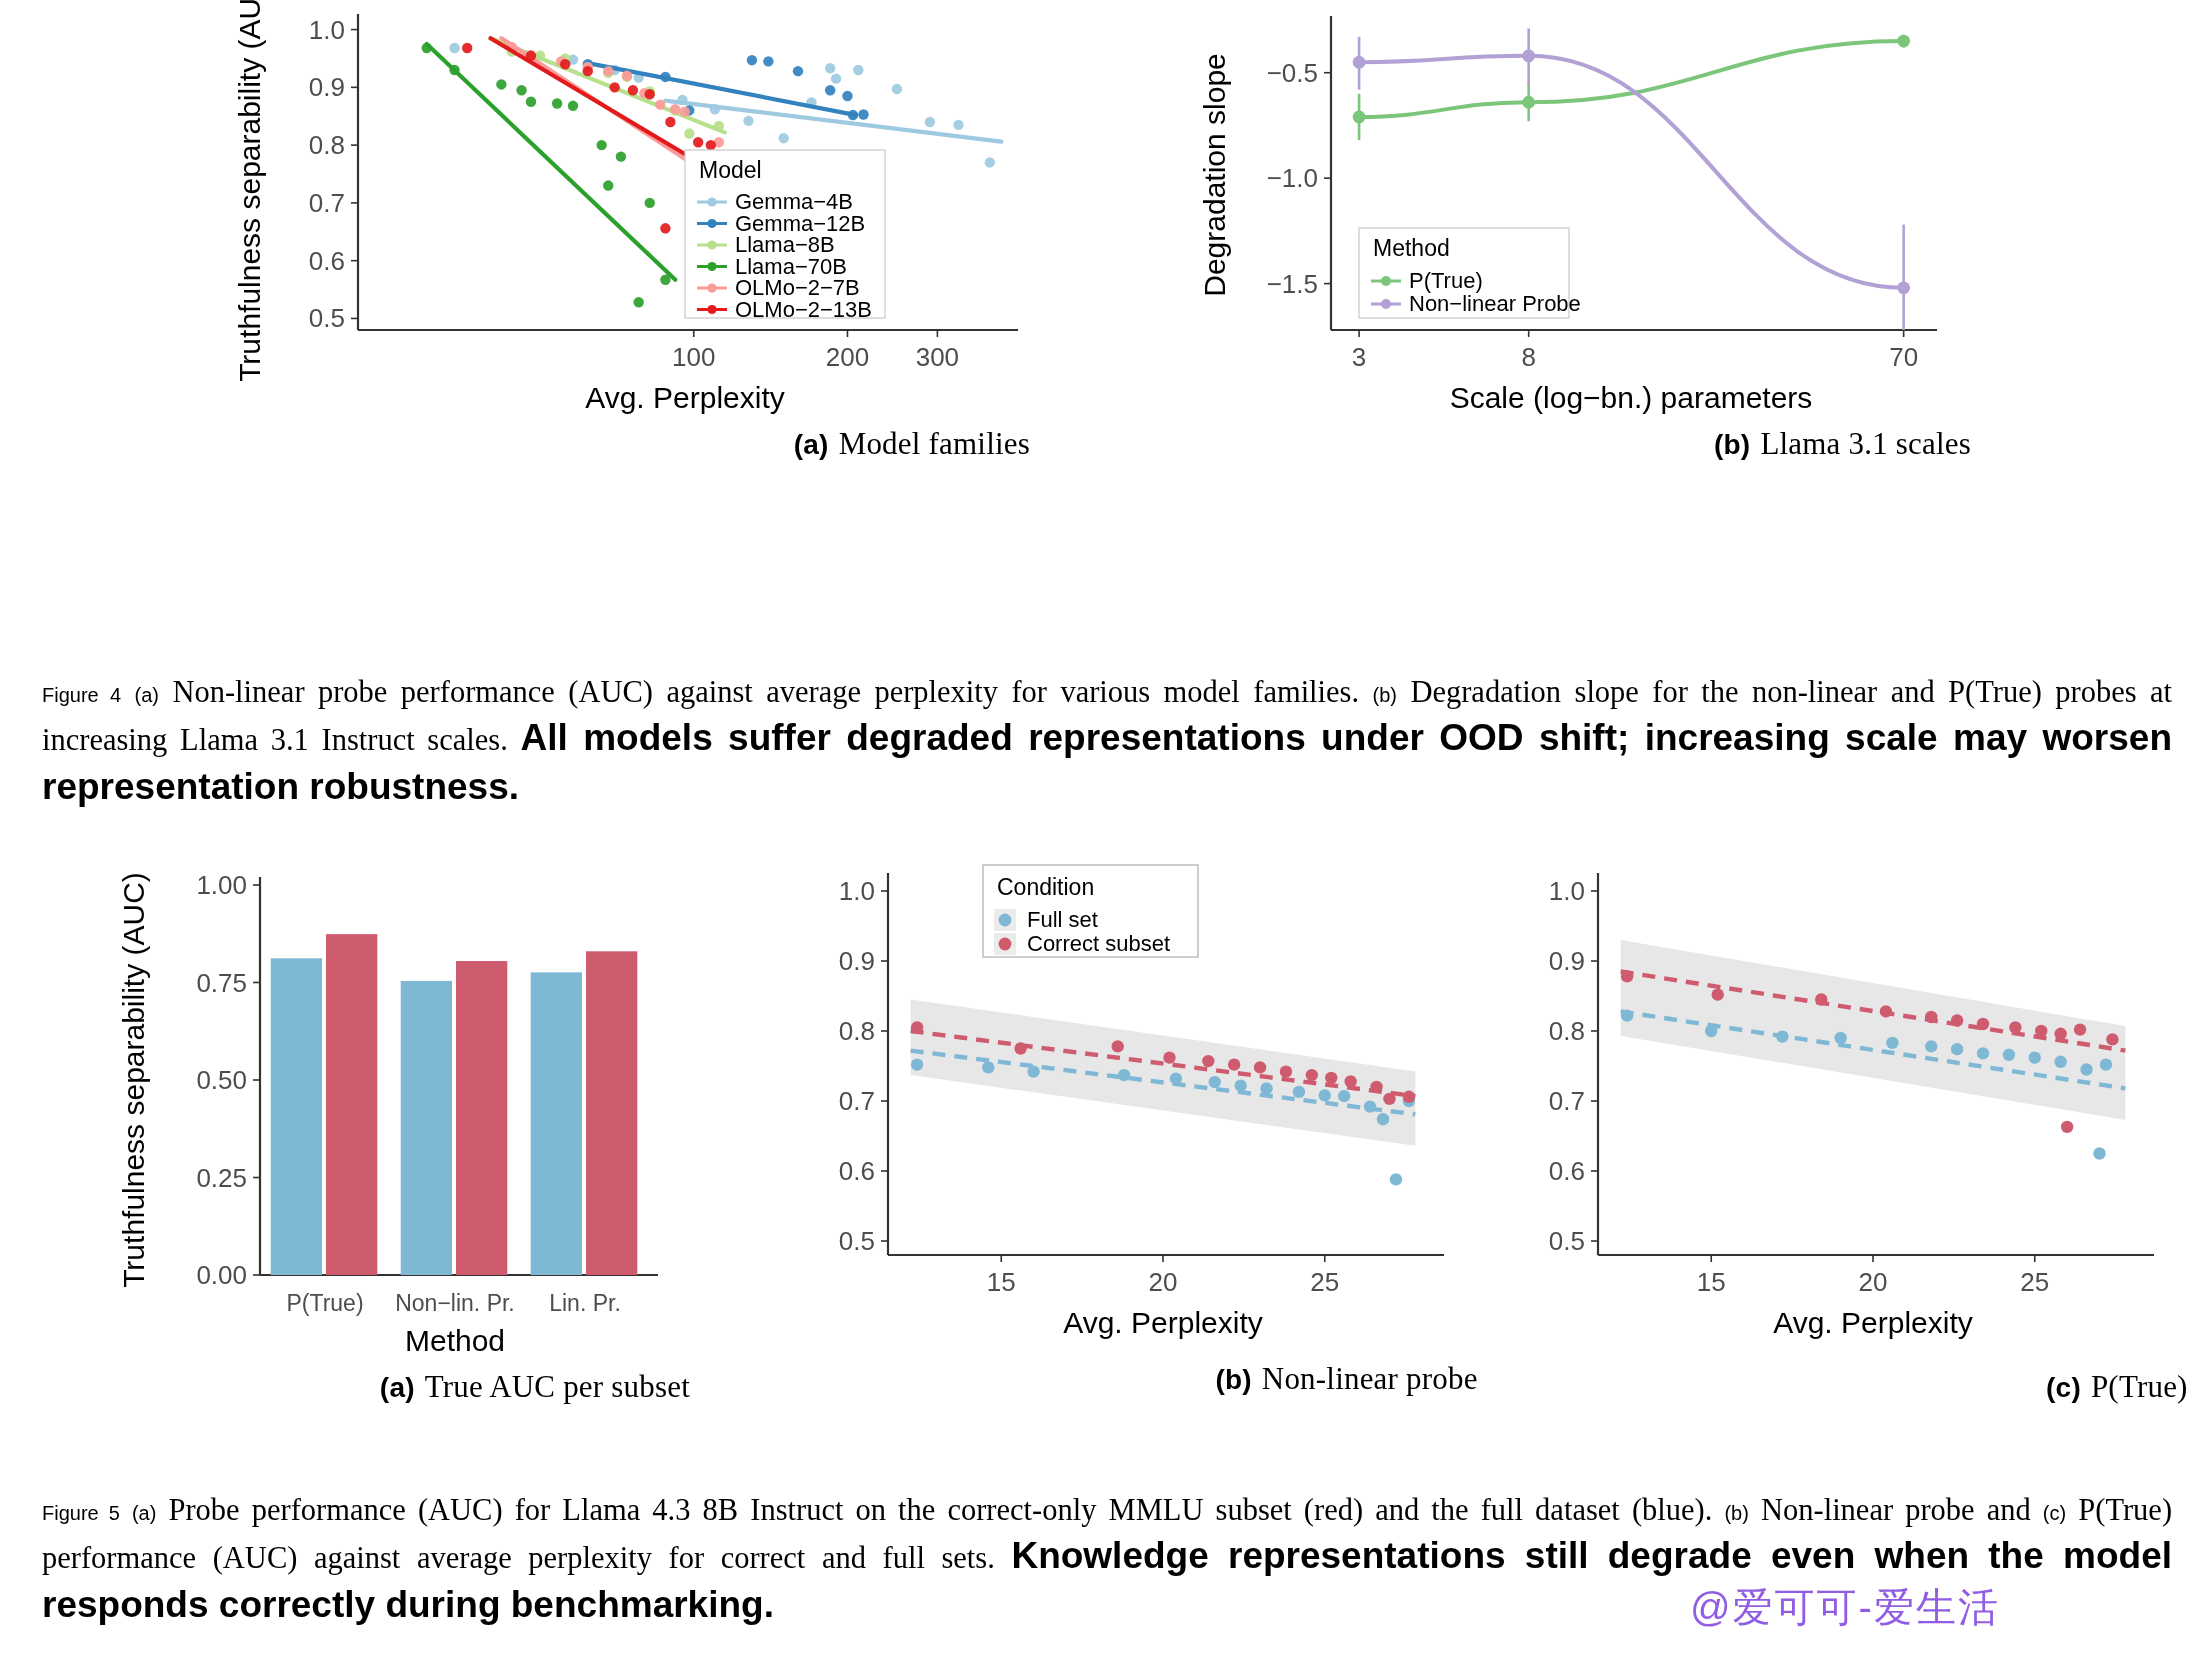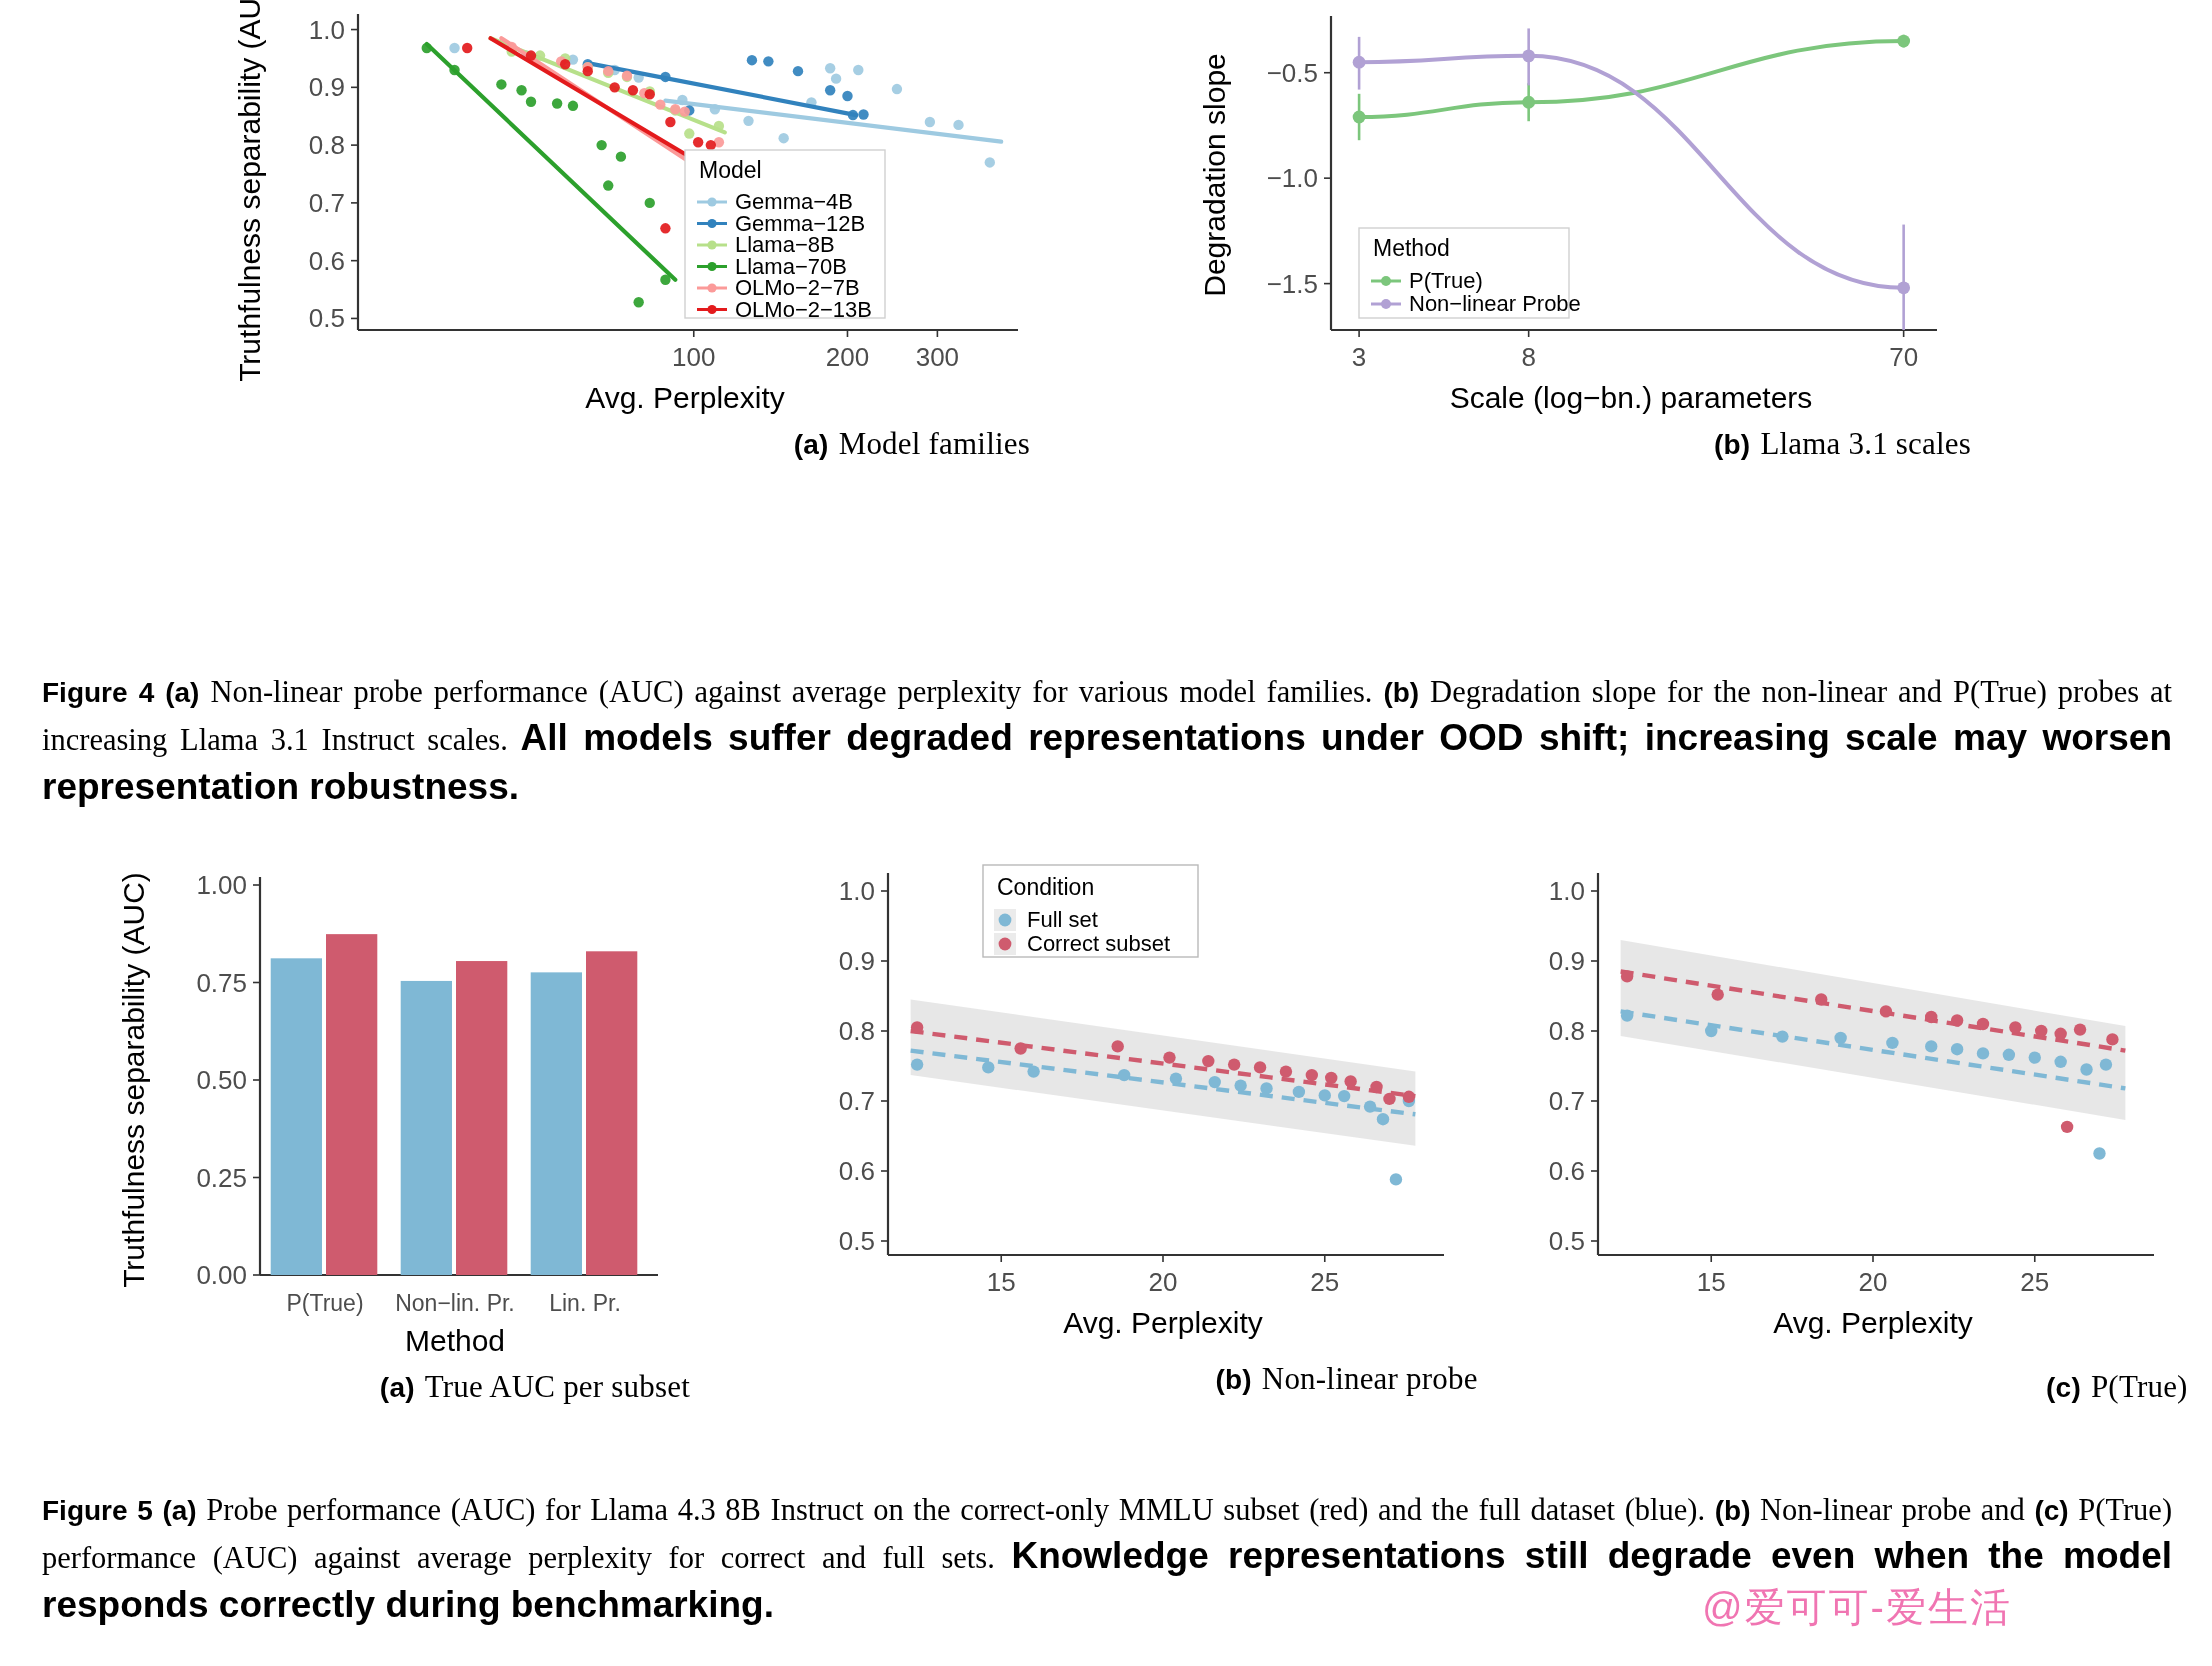--- a/index.html
+++ b/index.html
@@ -30,21 +30,21 @@
   .subcap b { font-family: "Liberation Sans", sans-serif; font-weight: bold; font-size: 28px; }
   .subcap span.txt { margin-left: 10px; }
 
   .caption {
     font-family: "Liberation Serif", serif;
     font-size: 30.5px;
     line-height: 1.33;
     text-align: justify;
     text-justify: inter-word;
   }
-  .caption .lbl { font-family: "Liberation Sans", sans-serif; font-weight: bold; font-size: 28px; }
+  .caption .lbl { font-family: "Liberation Sans", sans-serif; font-weight: normal; font-size: 20px; }
   .caption .hl  { font-family: "Liberation Sans", sans-serif; font-weight: bold; font-size: 37px; }
 
   
   .axis-title {
     font-family: "Liberation Sans", sans-serif;
     font-size: 30px;
     fill: #000;
   }
   .tick-lbl {
     font-family: "Liberation Sans", sans-serif;
@@ -64,25 +64,24 @@
   .legend-lbl {
     font-family: "Liberation Sans", sans-serif;
     font-size: 22px;
     fill: #000;
   }
   svg { display: block; overflow: visible; }
   .wm {
     position: absolute;
     font-family: "Liberation Sans", sans-serif;
     font-size: 40px;
-    color: #ec4899;
+    color: #6d28d9;
     opacity: .75;
     white-space: nowrap;
     letter-spacing: 2px;
-    margin-left: 12px;
   }
 </style>
 </head>
 <body>
 
 <div class="page">
 
   <div class="fig-row" style="position:absolute; left:0; top:0; width:2212px;">
 
     <div class="panel" style="width:1060px; padding-left:230px;">

